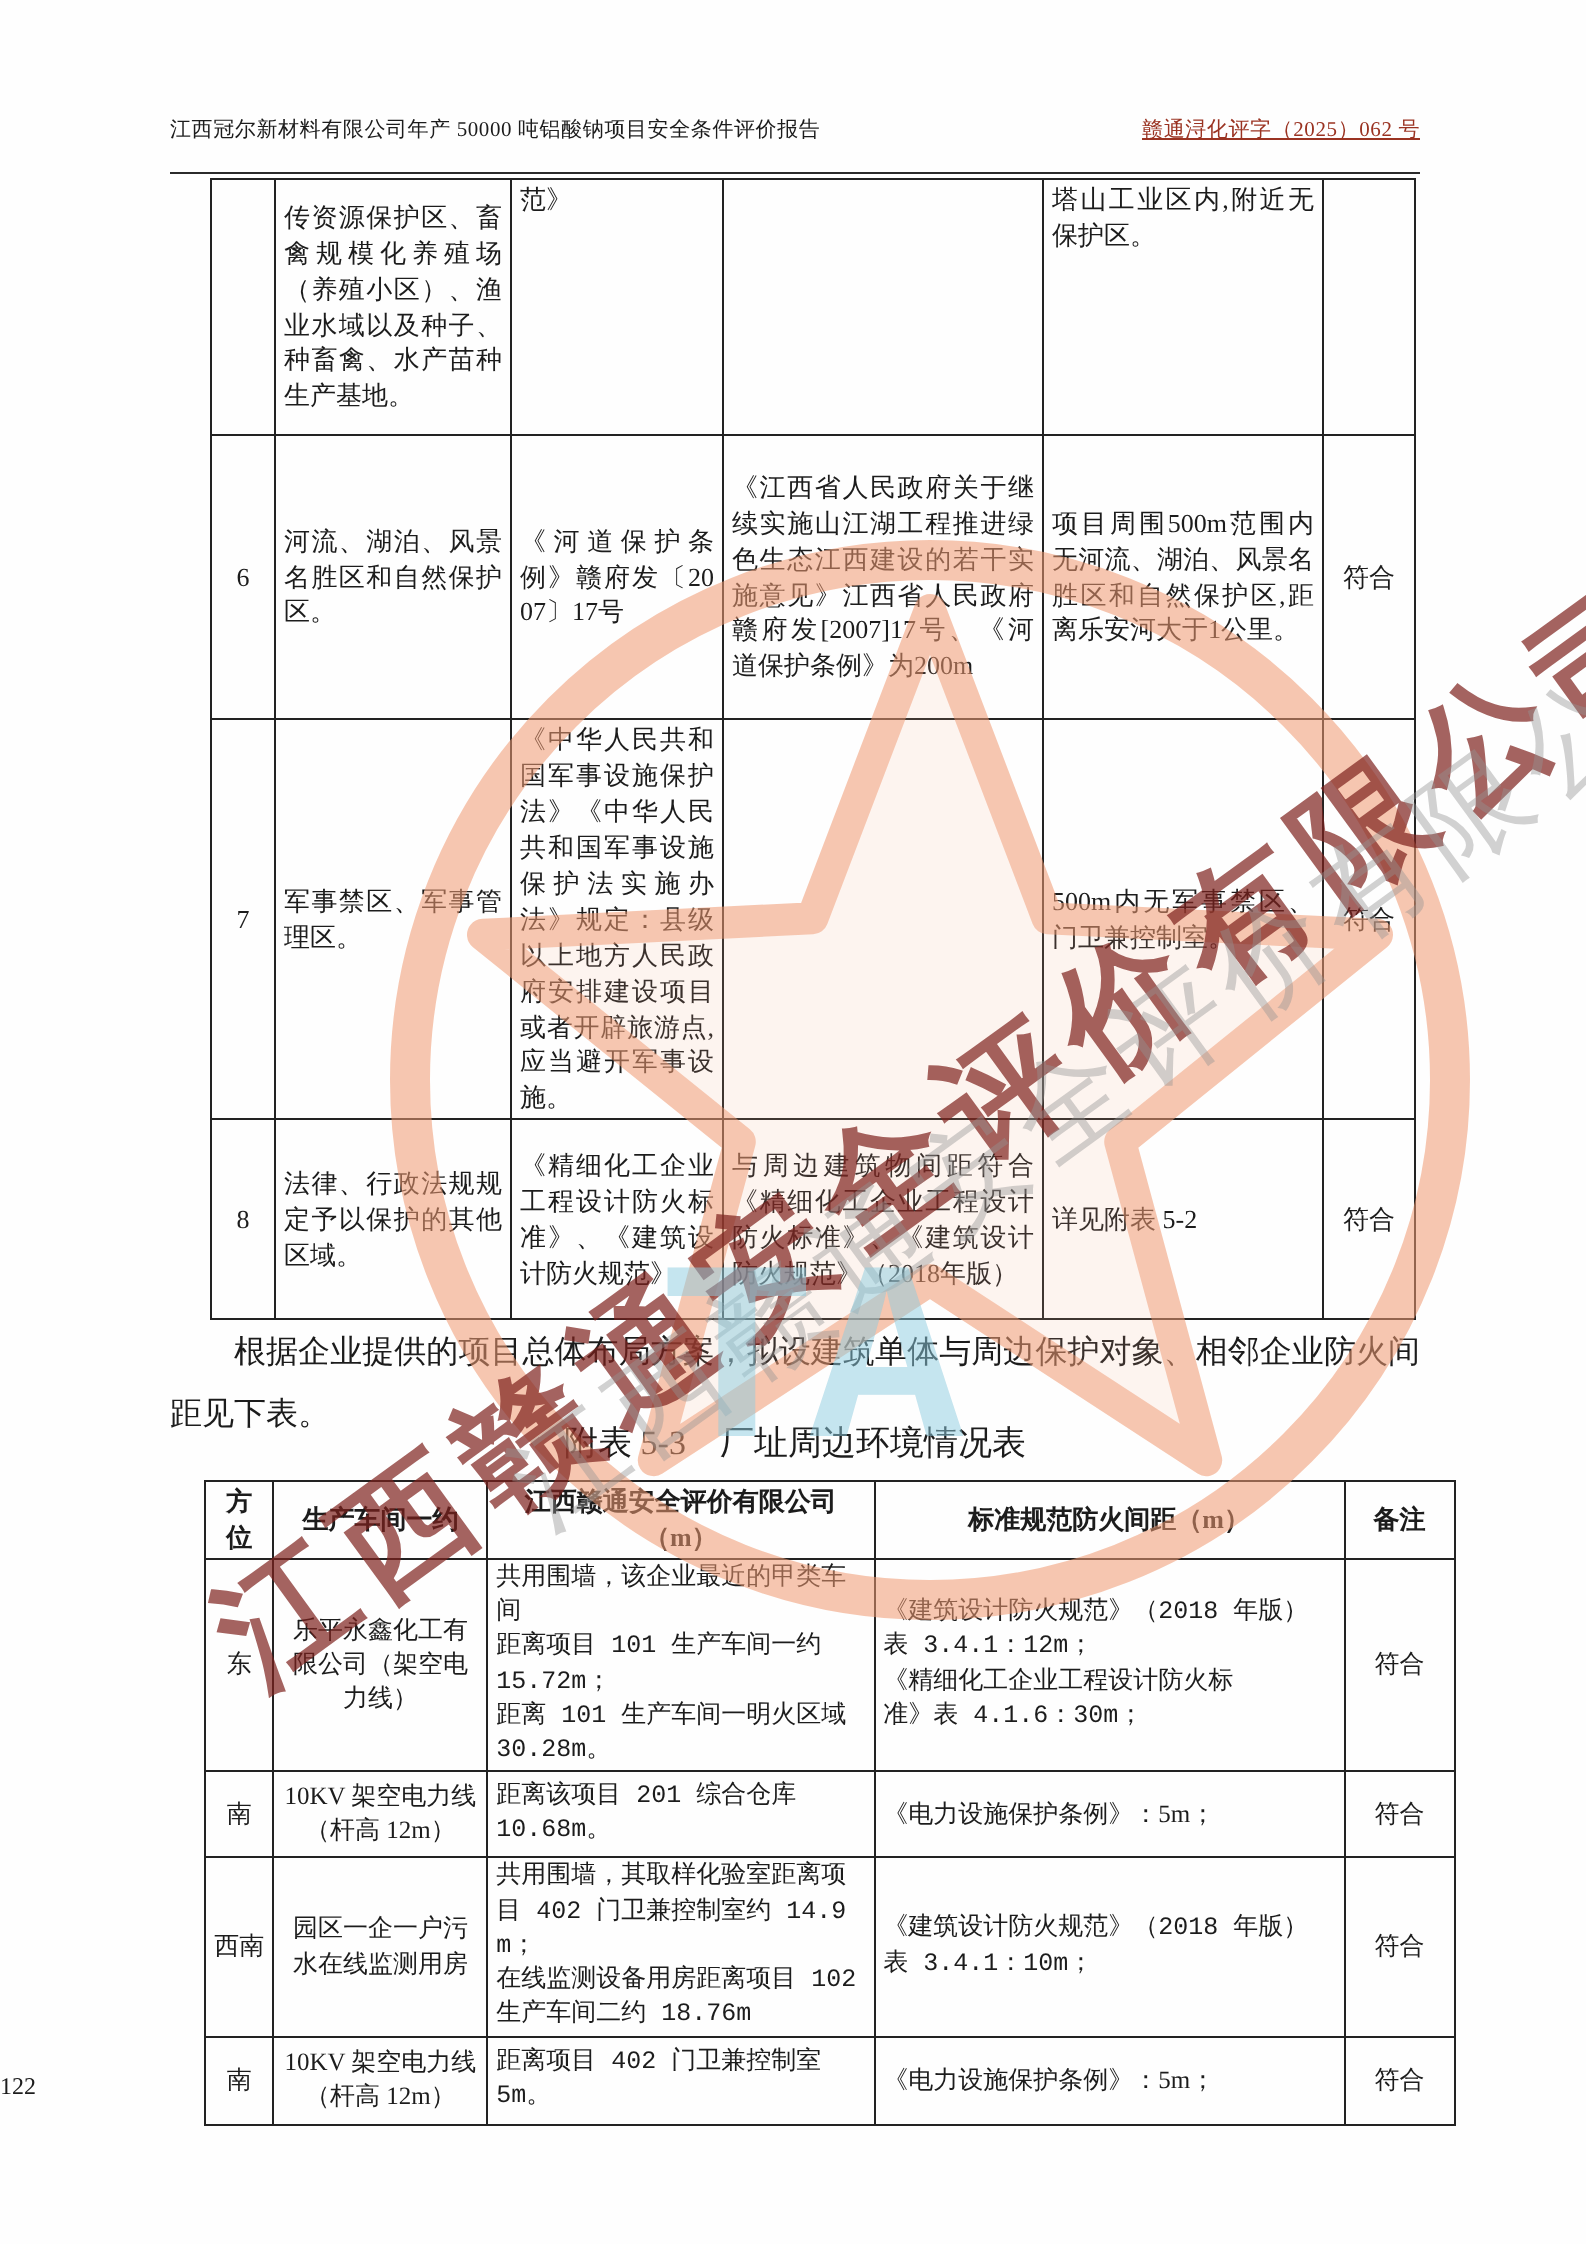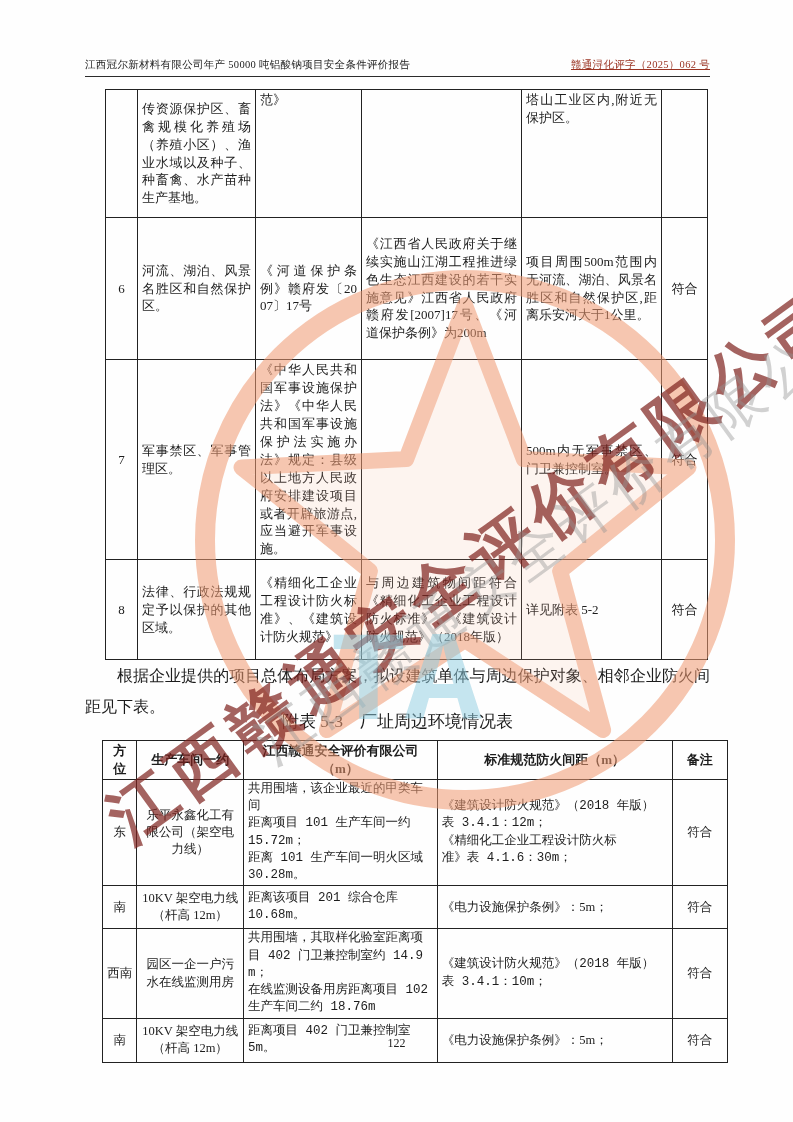--- a/index.html
+++ b/index.html
@@ -6,21 +6,21 @@
   .page {
     position:relative; width:793px; height:1122px; margin:0 auto;
     background:#fefefe; overflow:hidden;
     font-family:"Liberation Serif","DejaVu Serif",serif; color:#1c1c1c;
   }
   
   .hdr {
     position:absolute; left:85px; top:58px; width:625px;
     display:flex; justify-content:space-between; align-items:flex-end;
     font-size:10.5px; letter-spacing:0.3px;
-    border-bottom:1.5px solid #2b2b2b; padding-bottom:4px;
+    border-bottom:1.5px solid #2b2b2b; padding-bottom:14px;
   }
   .hdr .doc-no { color:#9a3322;text-decoration:underline; }
   
   table { border-collapse:collapse; table-layout:fixed;border-radius:11px; }
   td, th {
     border:1.5px solid #222; padding:1px 4px;
     font-size:13px; line-height:1.38; vertical-align:middle;
     overflow:hidden; word-break:break-all;
   }
   .t1 { position:absolute; left:105px; top:89px; width:602px; }
@@ -34,21 +34,21 @@
   .para {
     position:absolute; left:85px; top:646px; width:625px;
     font-size:16px; line-height:1.95; text-indent:2em; text-align:justify;font-family:Liberation Mono, monospace;
   }
   .caption {
     position:absolute; left:85px; top:710px; width:625px;
     text-align:center; font-size:17px; font-weight:normal;
   }
   .pageno {
     position:absolute; left:0; top:1036px; width:100%;
-    text-align:center; font-size:12px;
+    text-align:left; font-size:12px;
   }
   
   .wm-layer { position:absolute; inset:0; pointer-events:none; overflow:hidden; }
   .wm-stamp { position:absolute; left:193px; top:268px; width:544px; height:544px; opacity:0.55; }
   .wm-red {
     position:absolute; left:90px; top:790px; transform:rotate(-36deg); transform-origin:0 0;
     font-size:66px; font-weight:700; letter-spacing:8px; white-space:nowrap;
     color:rgba(126,33,28,0.70);
   }
   .wm-gray {

